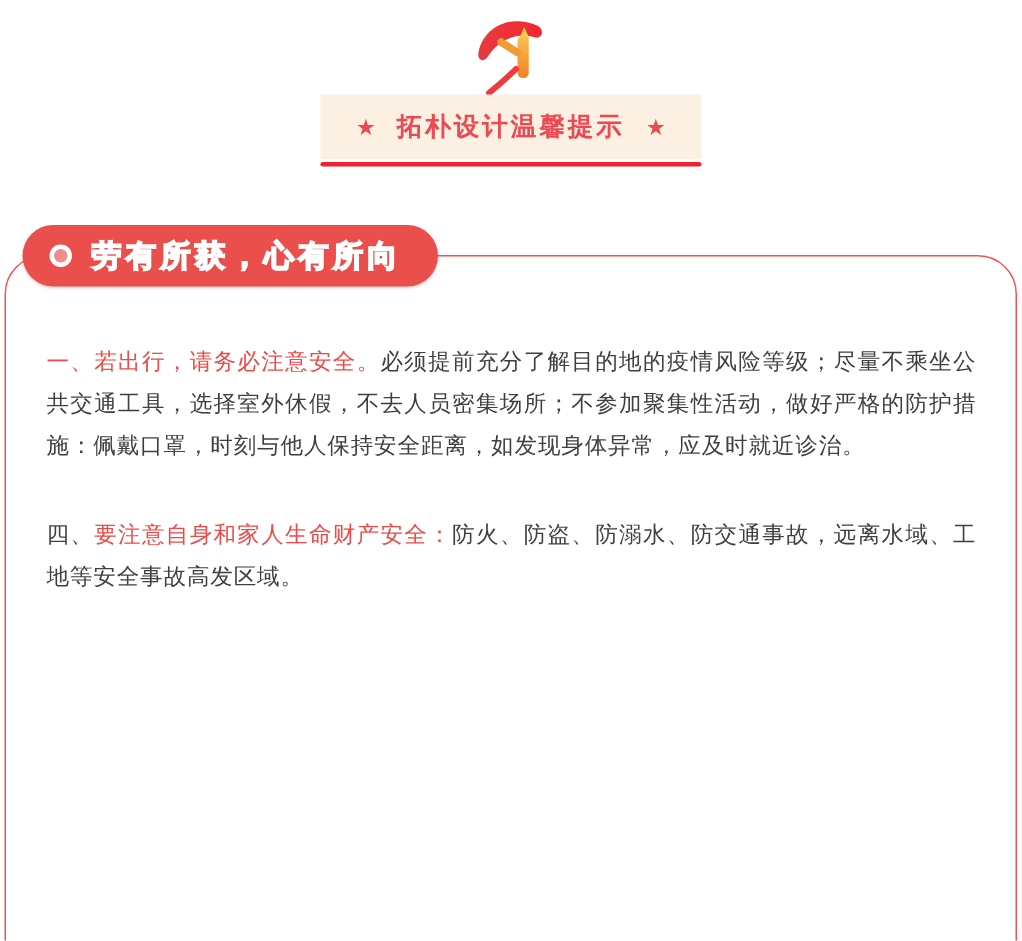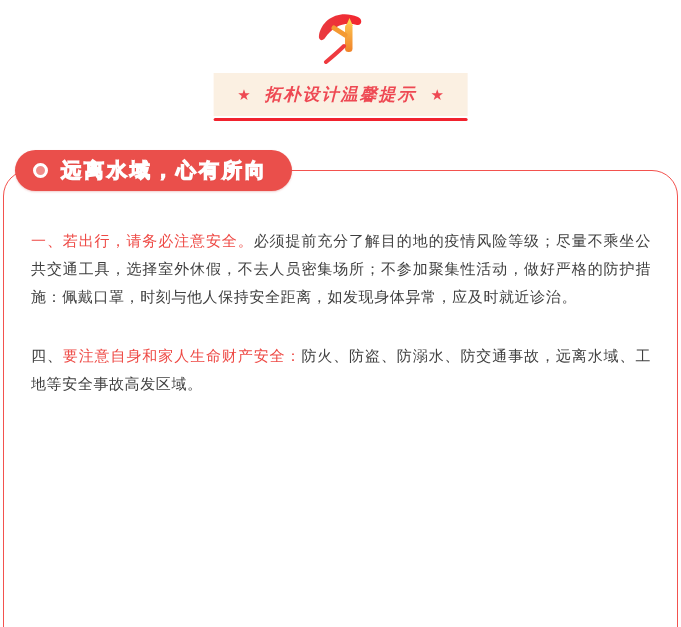--- a/index.html
+++ b/index.html
@@ -15,25 +15,24 @@
   .emblem {
     position: absolute;
     top: 8px; left: 50%;
     transform: translateX(-50%);
     width: 60px; height: 56px;
   }
 
   
   .banner-wrap {
     position: absolute;
-    top: 73px; left: 50%;
+    top: 63px; left: 50%;
     transform: translateX(-50%);
     width: max-content;
     text-align: center;
-    font-style: italic;
   }
   .banner {
     background: #fbf0e2;
     color: #ee4953;
     font-weight: bold;
     font-size: 17px;
     letter-spacing: 2px;
     padding: 10px 18px;
     white-space: nowrap;
   }
@@ -132,21 +131,21 @@
     <span>拓朴设计温馨提示</span>
     <span class="star">★</span>
   </div>
   <div class="banner-underline"></div>
 </div>
 
 <div class="card">
 
   <div class="ribbon">
     <span class="ribbon-bullet"></span>
-    <span class="ribbon-title">远离水域，心有所向</span>
+    <span class="ribbon-title">劳有所获，心有所向</span>
   </div>
 
   <div class="content">
     <p class="para"><span class="prefix"></span><span class="lead">一、若出行，请务必注意安全。</span><span>必须提前充分了解目的地的疫情风险等级；尽量不乘坐公共交通工具，选择室外休假，不去人员密集场所；不参加聚集性活动，做好严格的防护措施：佩戴口罩，时刻与他人保持安全距离，如发现身体异常，应及时就近诊治。</span></p>
 
 
 
     <p class="para"><span class="prefix">四、</span><span class="lead">要注意自身和家人生命财产安全：</span><span>防火、防盗、防溺水、防交通事故，远离水域、工地等安全事故高发区域。</span></p>
   </div>
 

